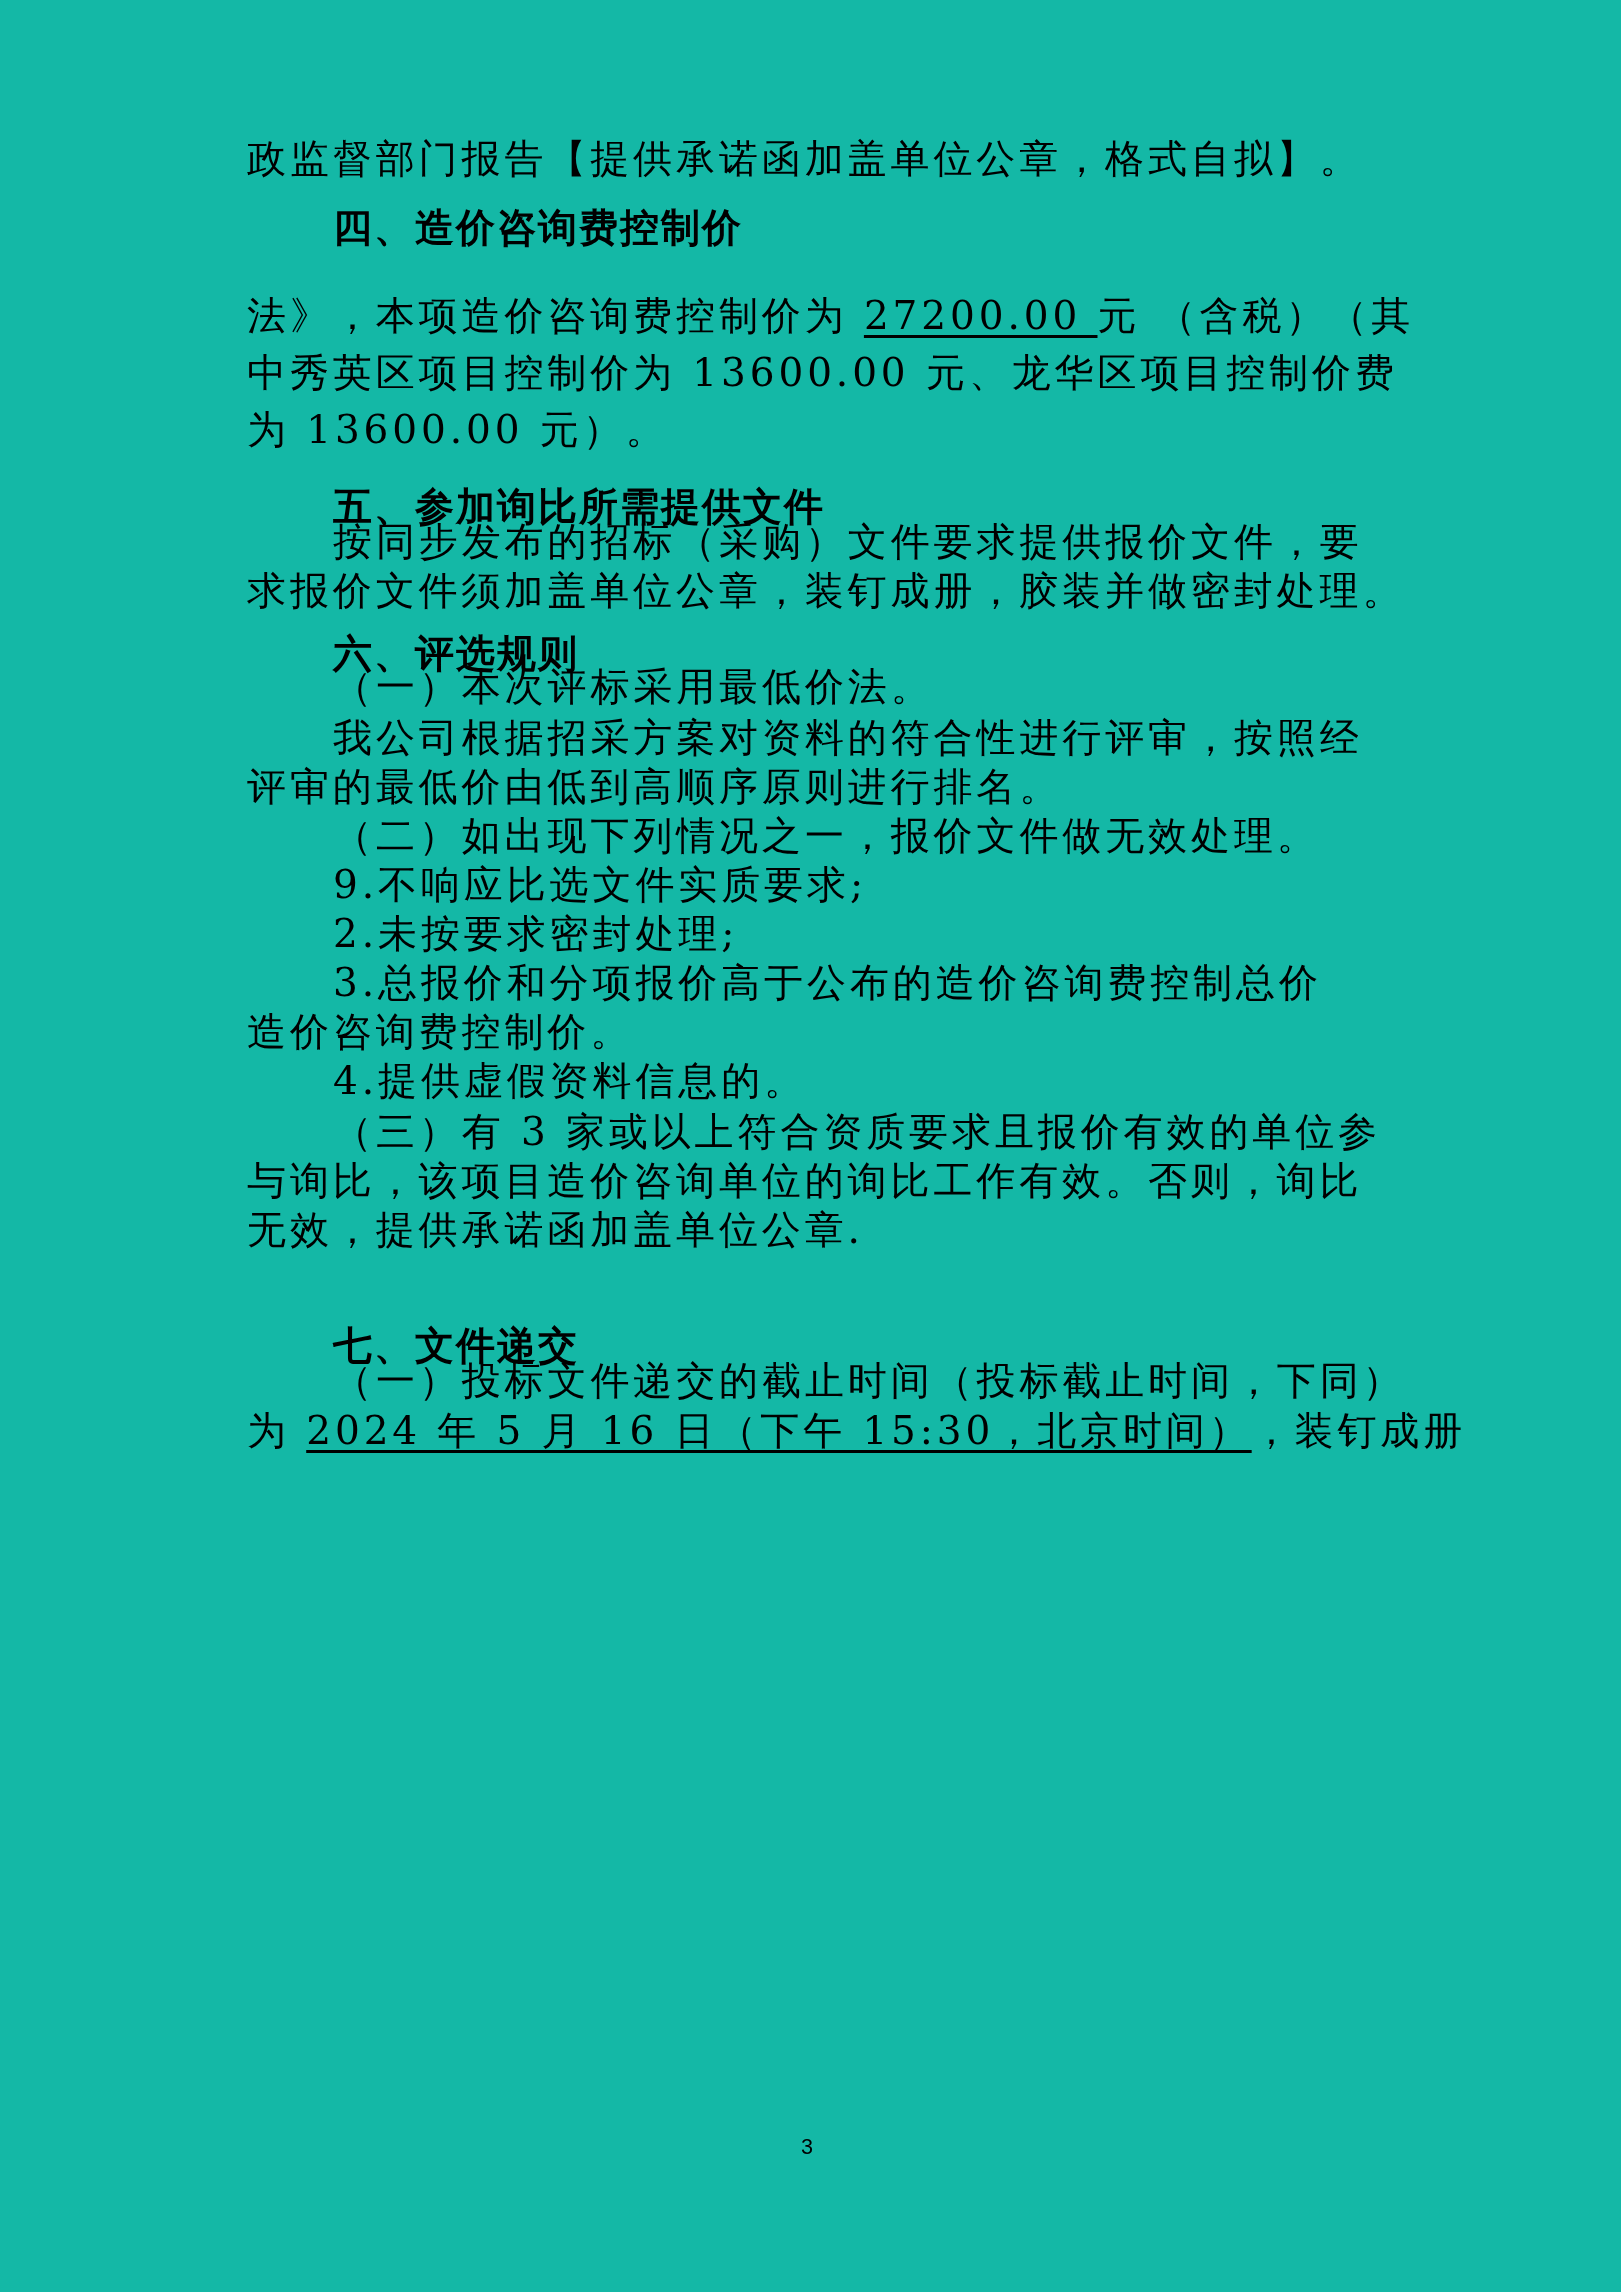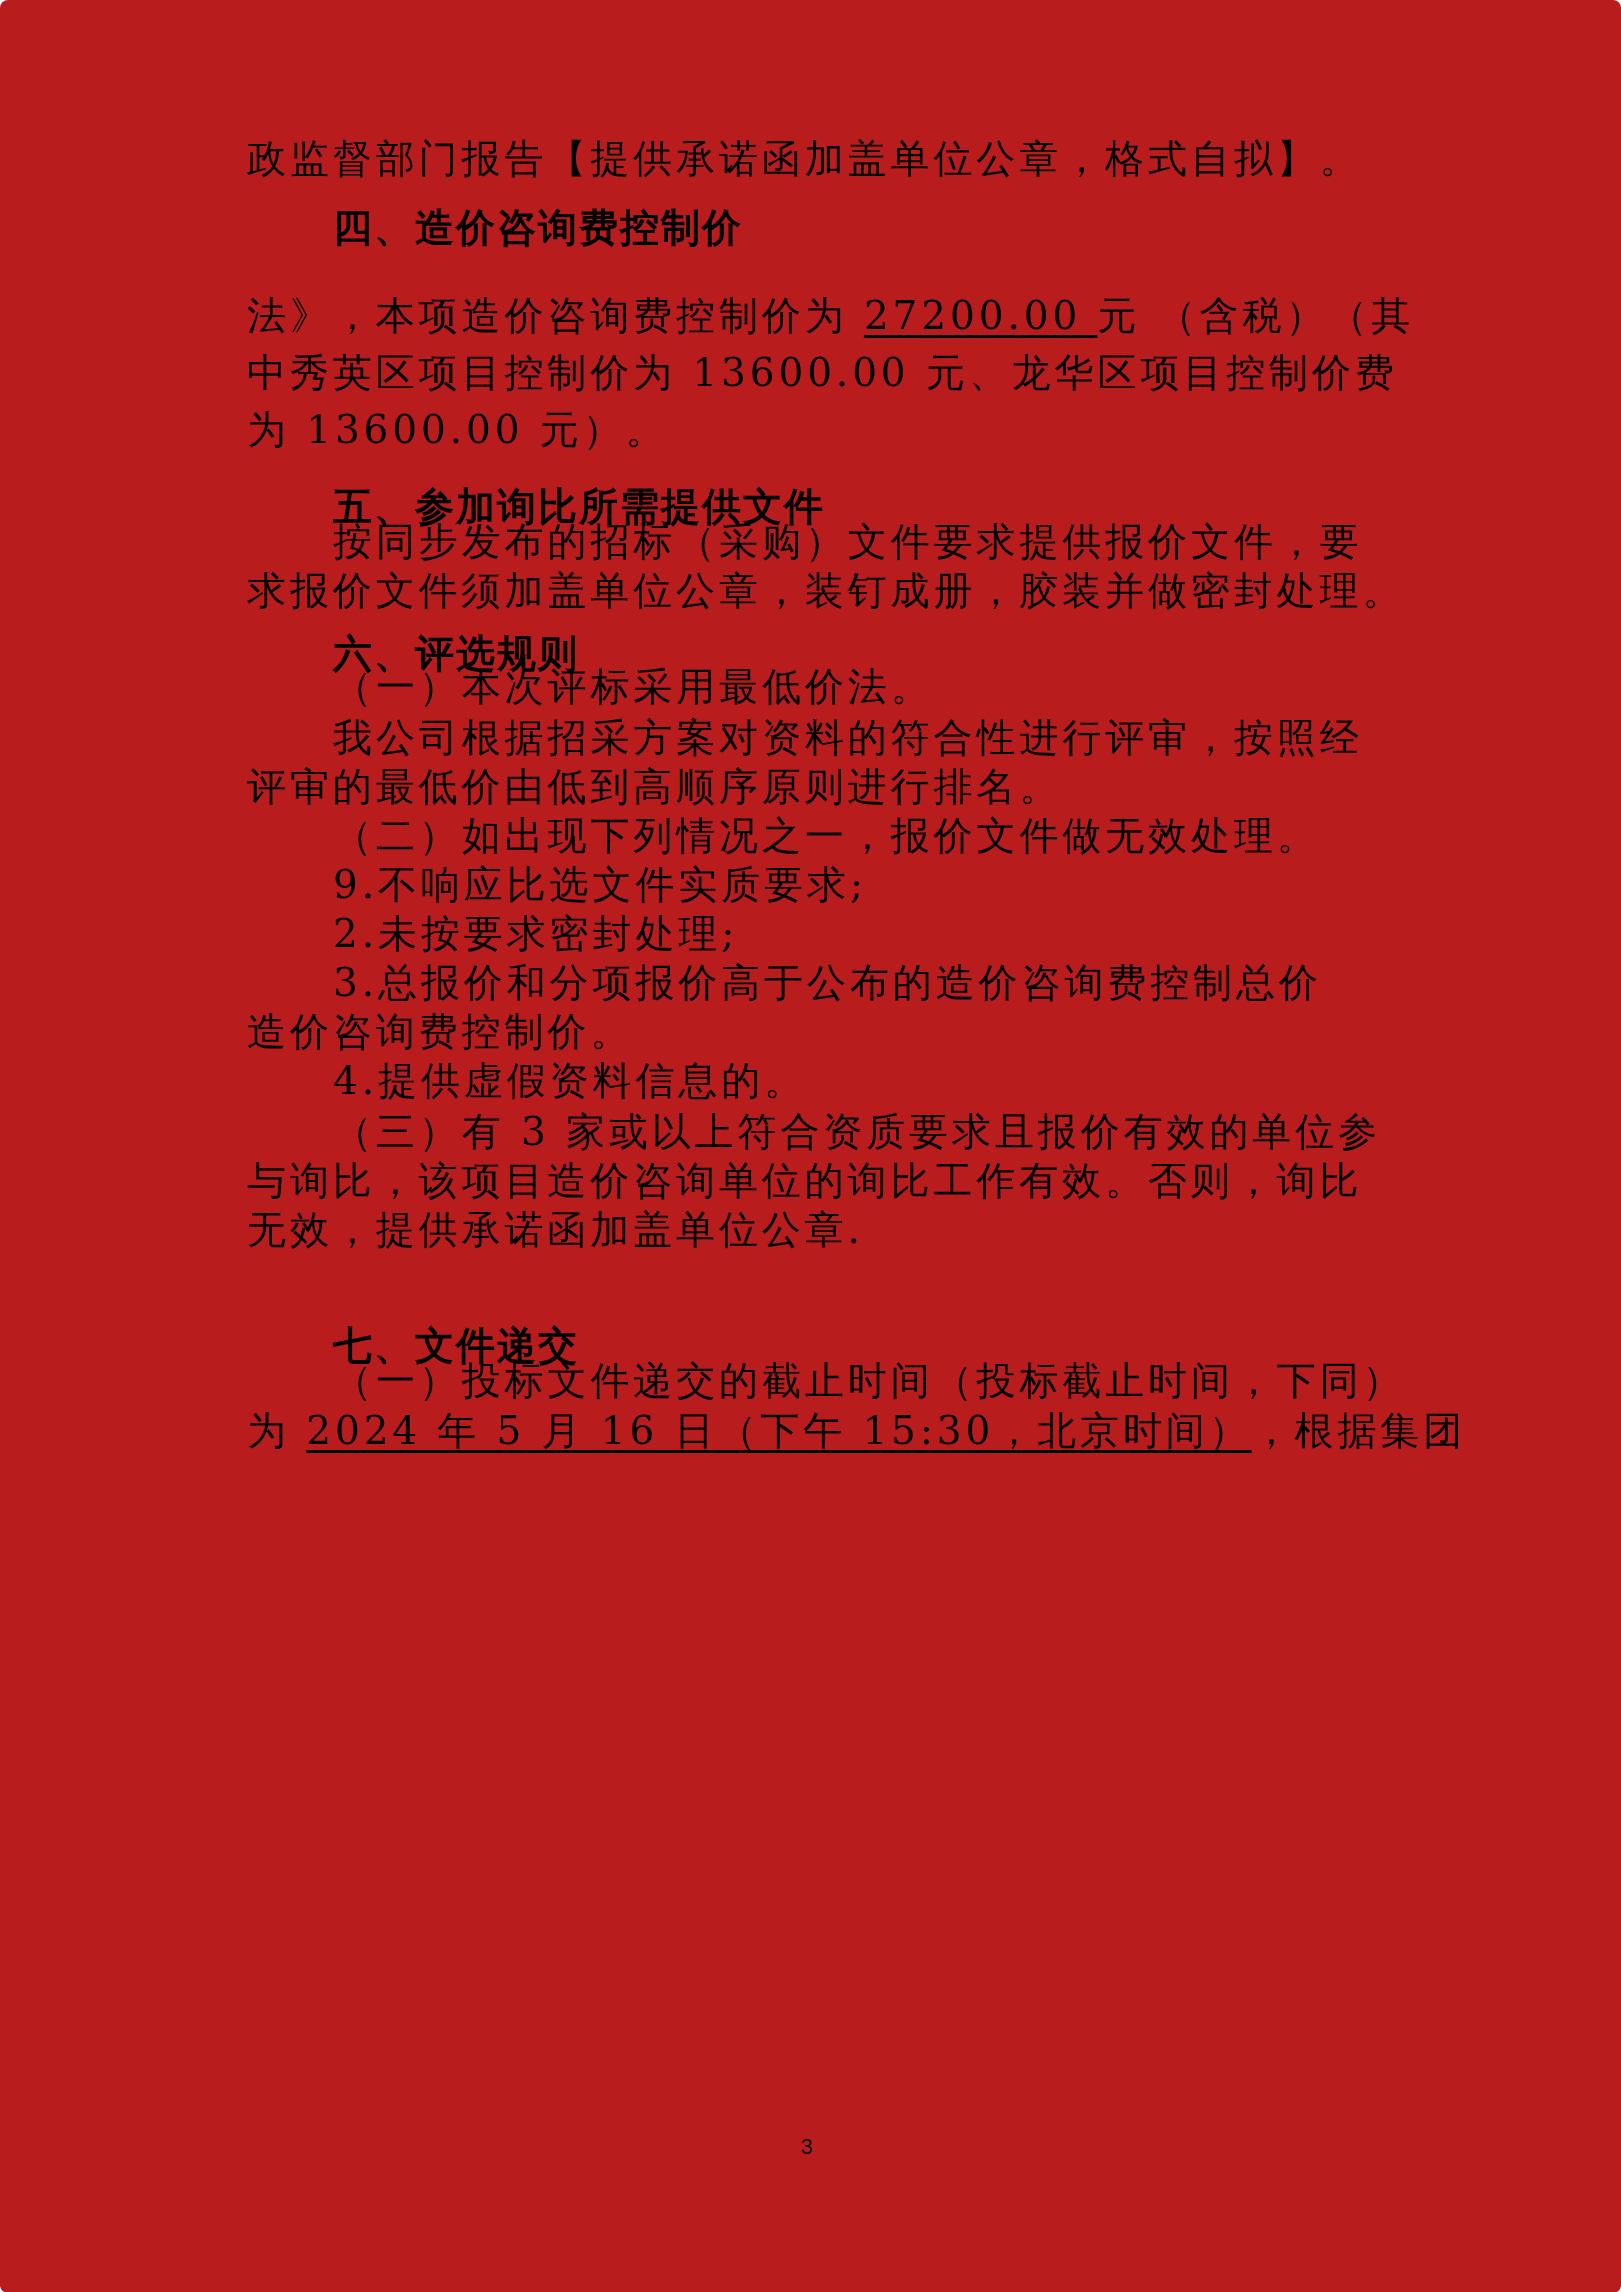--- a/index.html
+++ b/index.html
@@ -1,21 +1,20 @@
 <!DOCTYPE html>
 <html><head>
   <meta charset="utf-8">
   <style>
     html, body { margin: 0; padding: 0; background: #ffffff; }
     body { width: 1621px; height: 2293px; position: relative; overflow: hidden; }
     .page {
       position: absolute; left: 0; top: 0; width: 1621px; height: 2293px;
-      background: #b91c1c; color: #000000;
+      background: #14b8a6; color: #000000;
       font-family: "DejaVu Serif", "Liberation Serif", serif;
-      border-radius: 8px;
     }
     .line {
       position: absolute; left: 247px; width: 1137px;
       font-size: 39px; line-height: 47px; white-space: nowrap;
       letter-spacing: 3.9px;
     }
     .indent { left: 333px; }
     .heading { font-family: "DejaVu Sans", "Liberation Sans", sans-serif; font-weight: bold; letter-spacing: 2px; margin-top: 16px; }
     .u { text-decoration: underline; text-underline-offset: 5.9px; }
     .pnum {
@@ -46,17 +45,17 @@
   <div class="line indent" style="top:910px">2.未按要求密封处理;</div>
   <div class="line indent" style="top:959px">3.总报价和分项报价高于公布的造价咨询费控制总价</div>
   <div class="line" style="top:1008px">造价咨询费控制价。</div>
   <div class="line indent" style="top:1057px">4.提供虚假资料信息的。</div>
   <div class="line indent" style="top:1108px">（三）有 3 家或以上符合资质要求且报价有效的单位参</div>
   <div class="line" style="top:1157px">与询比，该项目造价咨询单位的询比工作有效。否则，询比</div>
   <div class="line" style="top:1206px">无效，提供承诺函加盖单位公章.</div>
   <div class="line indent heading" style="top:1306px">七、文件递交</div>
   <div class="line indent" style="top:1357px">（一）投标文件递交的截止时间（投标截止时间，下同）</div>
   <div class="line" style="top:1407px">
-    <span>为 </span><span class="u">2024 年 5 月 16 日（下午 15:30，北京时间）</span><span>，根据集团</span>
+    <span>为 </span><span class="u">2024 年 5 月 16 日（下午 15:30，北京时间）</span><span>，装钉成册</span>
   </div>
   <div class="pnum">3</div>
 </div>
 
 
 </body></html>

